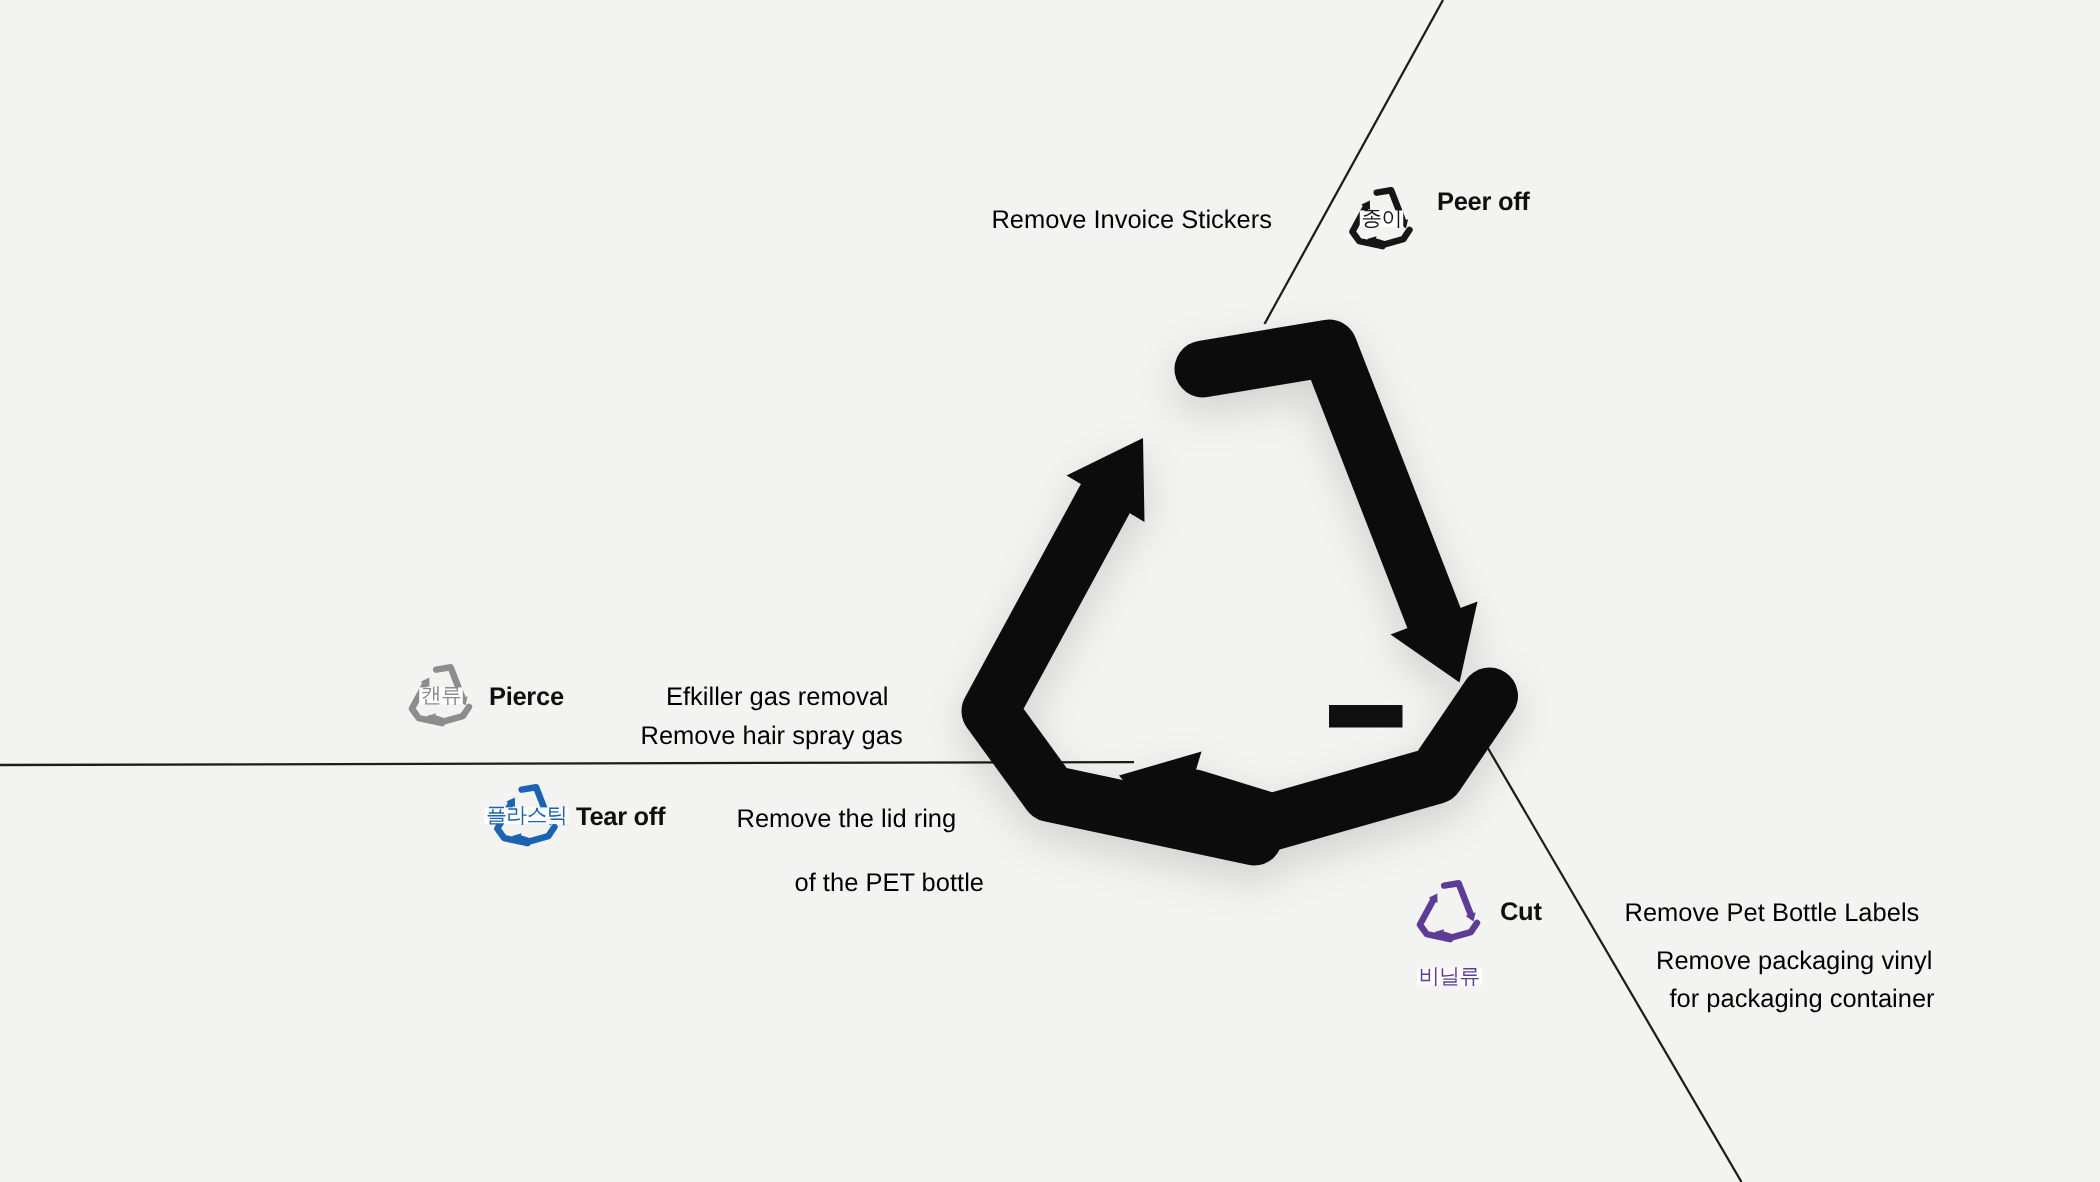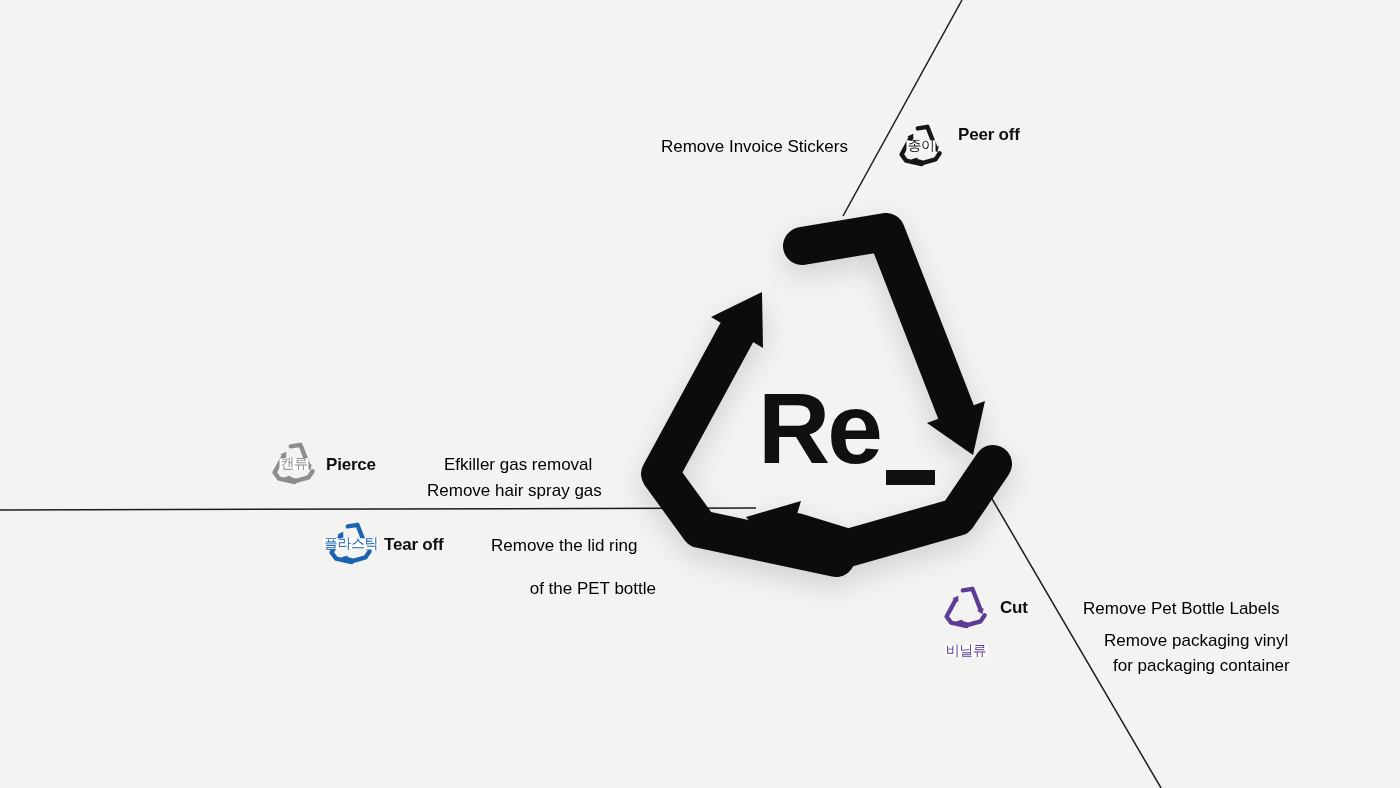--- a/index.html
+++ b/index.html
@@ -77,21 +77,20 @@
     <line x1="962" y1="0" x2="843" y2="216" stroke="#1c1c1c" stroke-width="1.5"></line>
     <line x1="0" y1="510" x2="756" y2="508" stroke="#1c1c1c" stroke-width="1.5"></line>
     <line x1="988" y1="492" x2="1161" y2="788" stroke="#1c1c1c" stroke-width="1.5"></line>
   </svg>
 
   <div class="logo-wrap">
     <svg viewBox="620 190 420 420" style="color:#0c0c0c">
       <use href="#recycle-mark-shape"></use>
     </svg>
   </div>
-  <div class="logo-text">Re</div>
   <div class="logo-underscore"></div>
 
   <div class="txt r" style="left:848px;top:136px;">Remove Invoice Stickers</div>
   <div class="mini-icon" style="left:897px;top:122px;">
     <svg viewBox="620 190 420 420" style="color: rgb(22, 22, 22);">
         <use href="#recycle-mark-shape"></use>
       </svg>
     <span class="mini-label" style="color: rgb(22, 22, 22);">종이</span>
   </div>
   <div class="txt bold" style="left:958px;top:124px;">Peer off</div>

